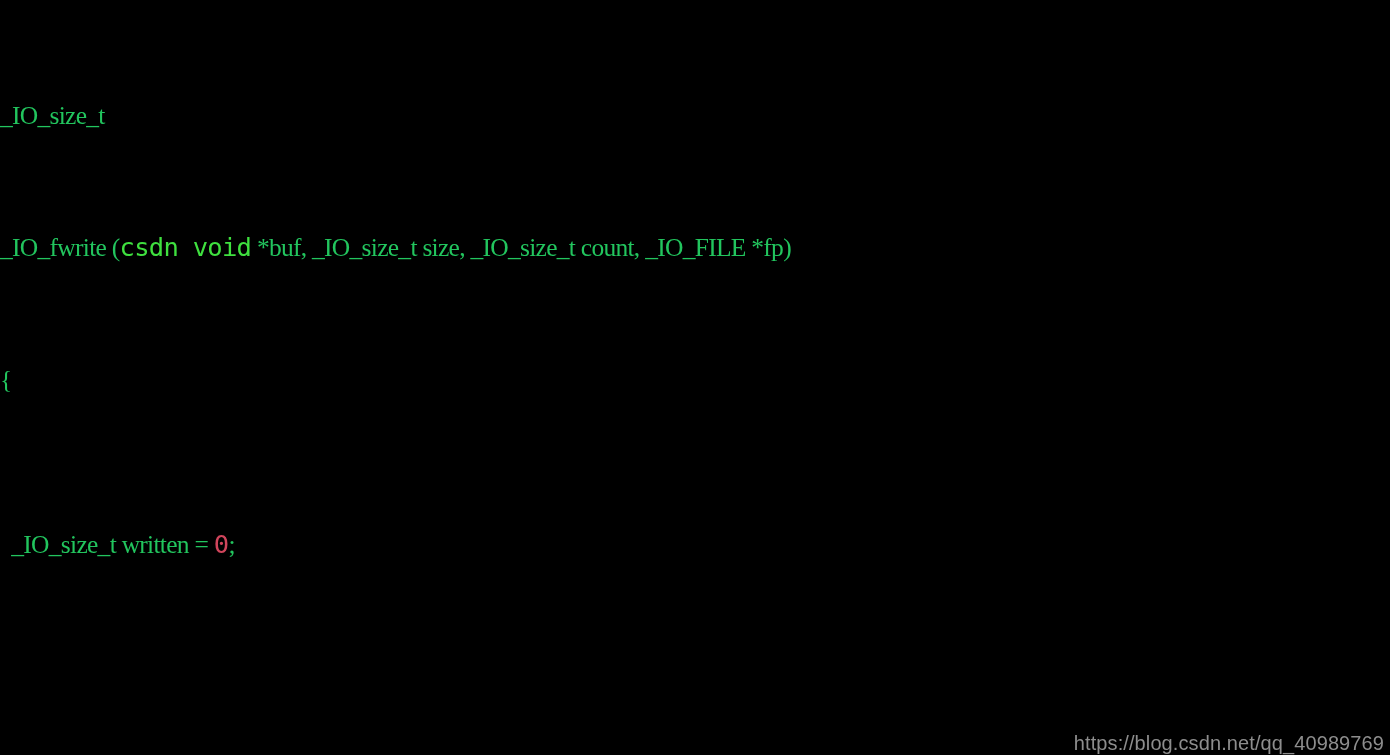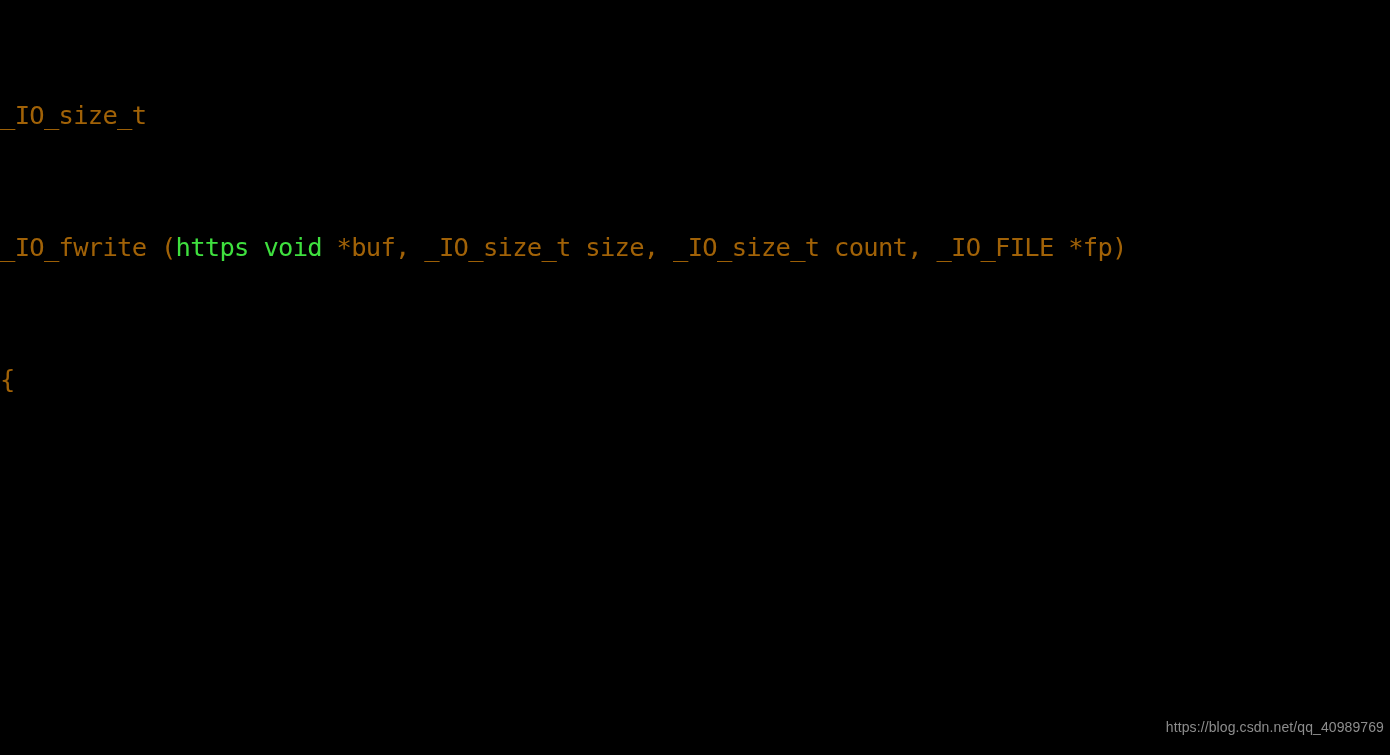--- a/index.html
+++ b/index.html
@@ -30,49 +30,50 @@
     white-space: pre;
     color: #e6e6e6;
     -webkit-font-smoothing: antialiased;
   }
   .ln {
     display: block;
     height: 33px;
     white-space: pre;
   }
   
-  .t-plain   { color: #a16207; }
+  .t-plain   { color: #22c55e; font-family: Liberation Serif, serif; }
   .t-type    { color: #3fe03f; }
   .t-num     { color: #d1455c; }
   #watermark {
     position: absolute;
     right: 6px;
-    bottom: 20px;
+    bottom: 0;
     font-family: "Liberation Sans", sans-serif;
-    font-size: 14px;
+    font-size: 20px;
     color: #8d8d8d;
     letter-spacing: 0.1px;
     white-space: nowrap;
     margin-top: 32px;
   }
 </style>
 </head>
 <body>
 
 <div id="screen">
 
   <div id="code">
 
     <span class="ln"><span class="t-plain">_IO_size_t</span></span>
 
-    <span class="ln"><span class="t-plain">_IO_fwrite (</span><span class="t-type">https void</span><span class="t-plain"> *buf, _IO_size_t size, _IO_size_t count, _IO_FILE *fp)</span></span>
+    <span class="ln"><span class="t-plain">_IO_fwrite (</span><span class="t-type">csdn void</span><span class="t-plain"> *buf, _IO_size_t size, _IO_size_t count, _IO_FILE *fp)</span></span>
 
     <span class="ln"><span class="t-plain">{</span></span>
 
 
+    <span class="ln"><span class="t-plain">  _IO_size_t written = </span><span class="t-num">0</span><span class="t-plain">;</span></span>
 
     
 
     
 
     
 
     
 
     

